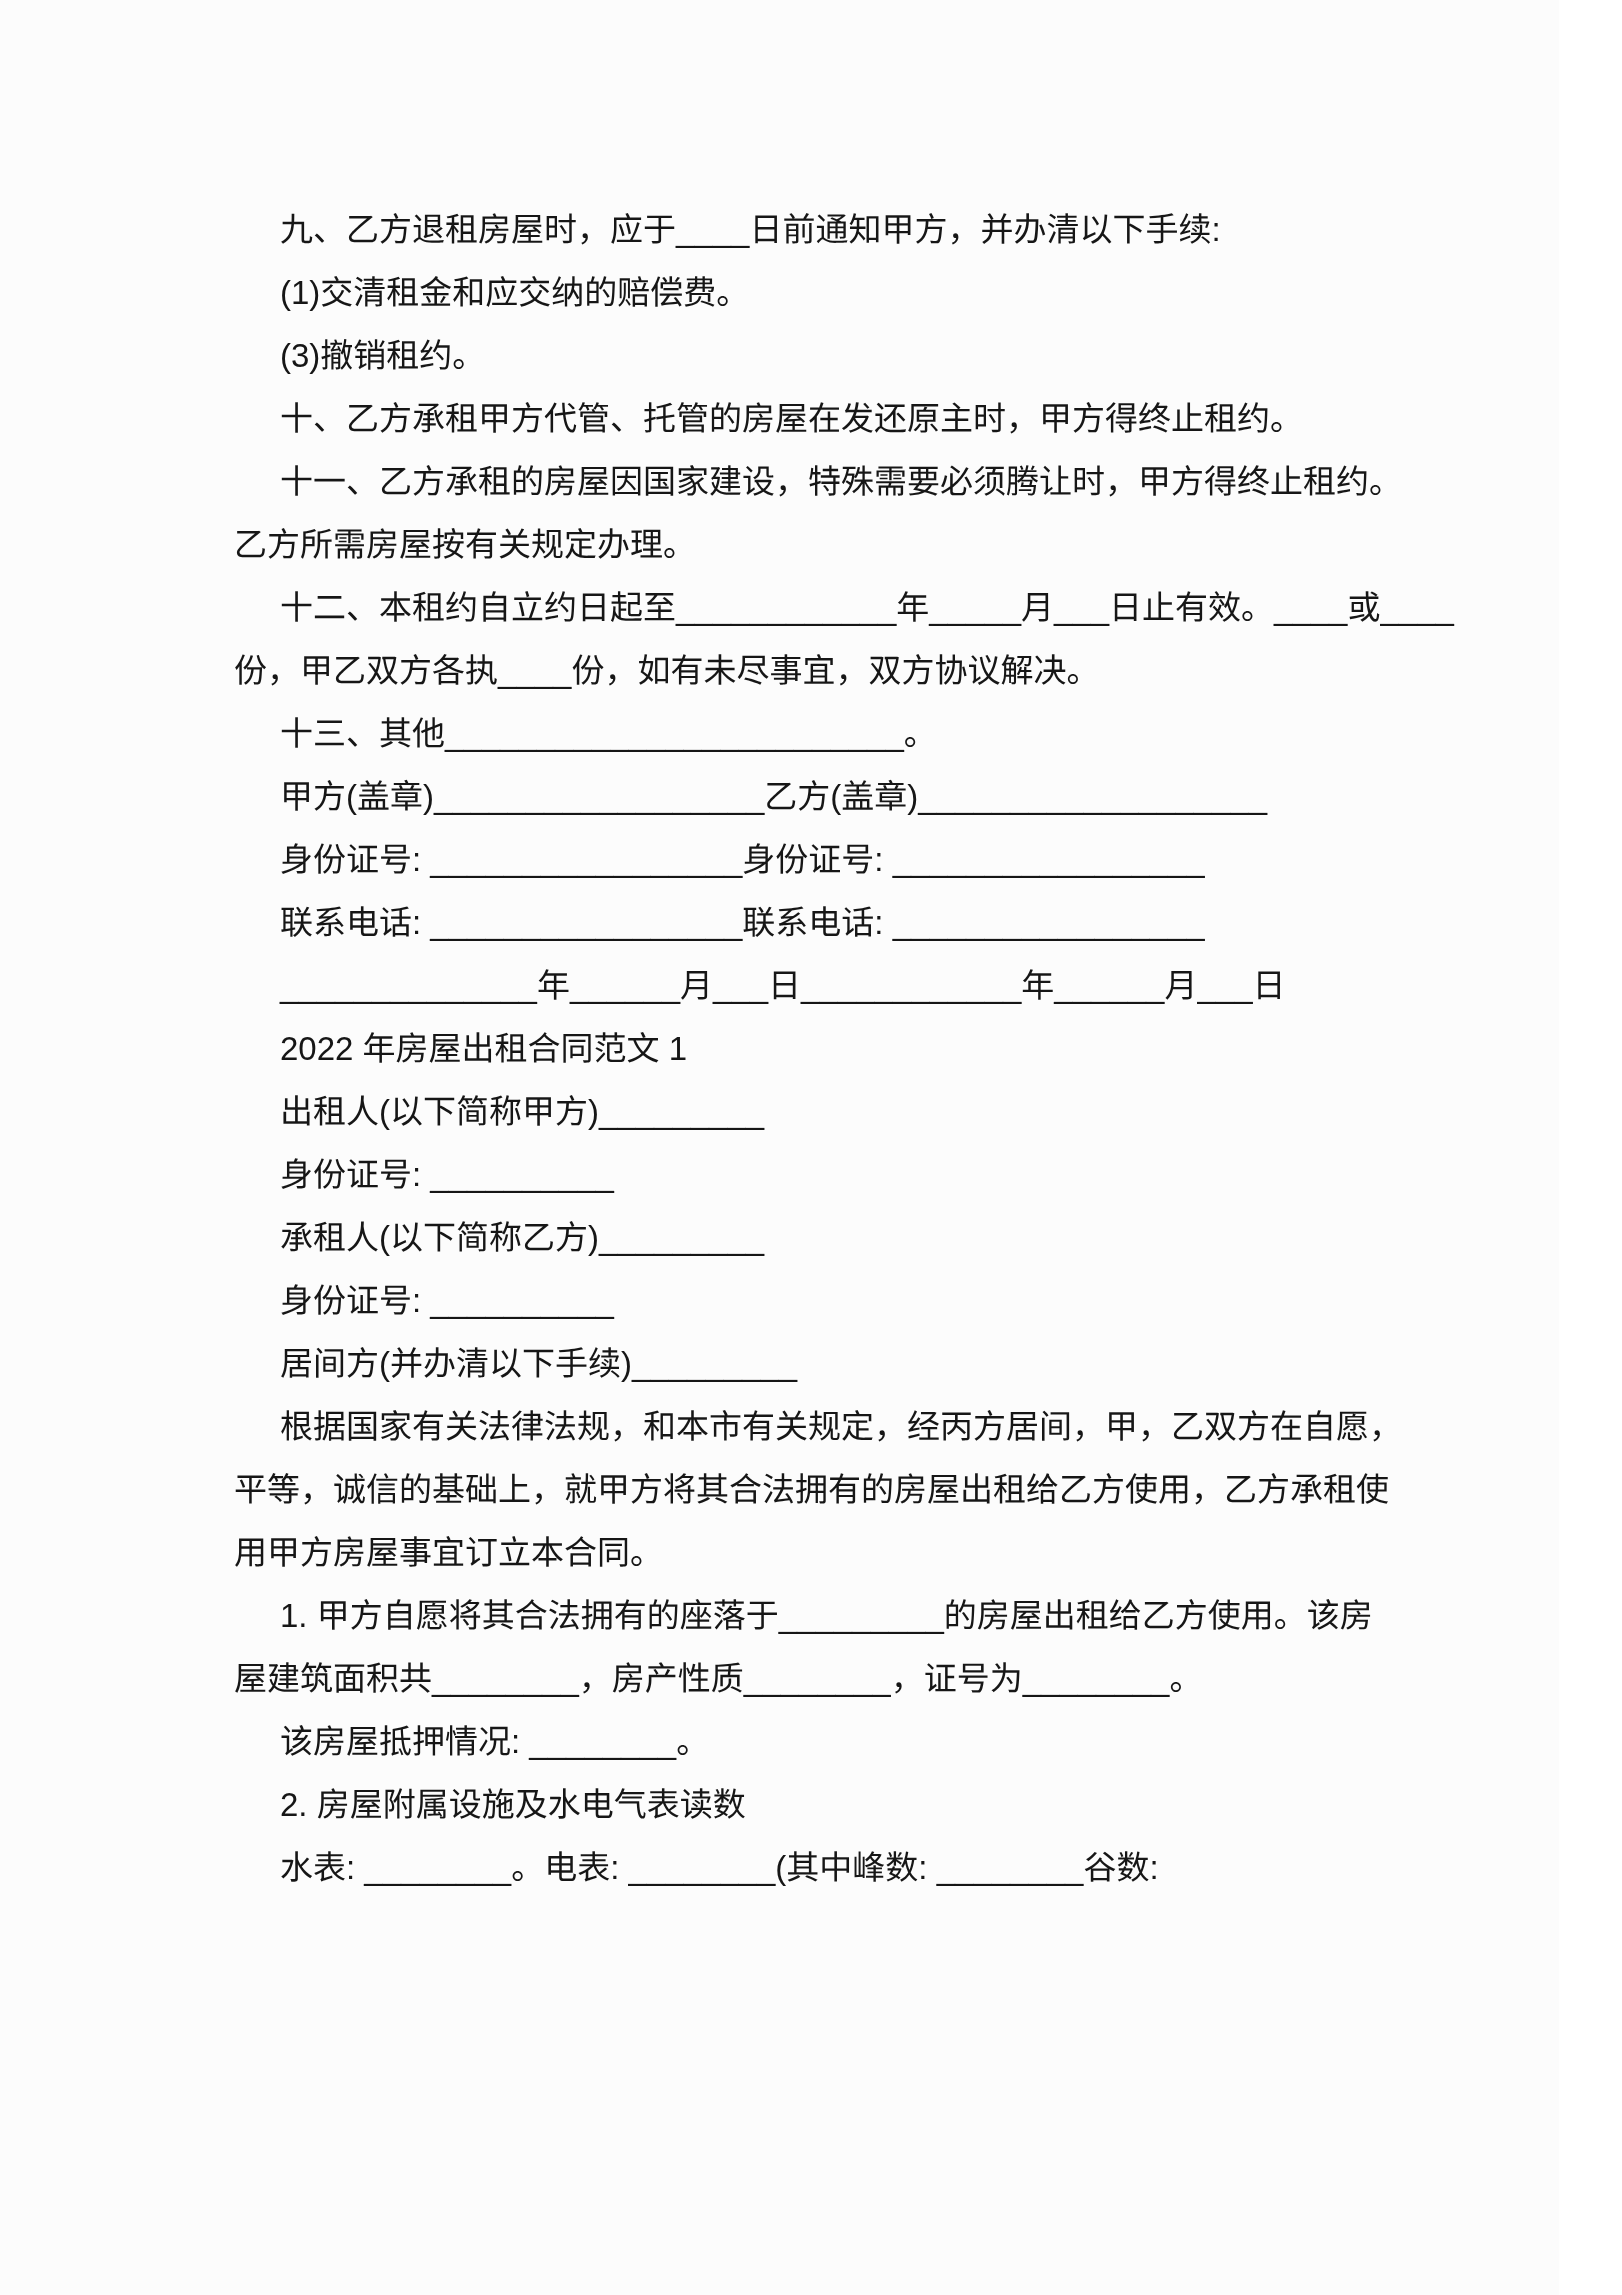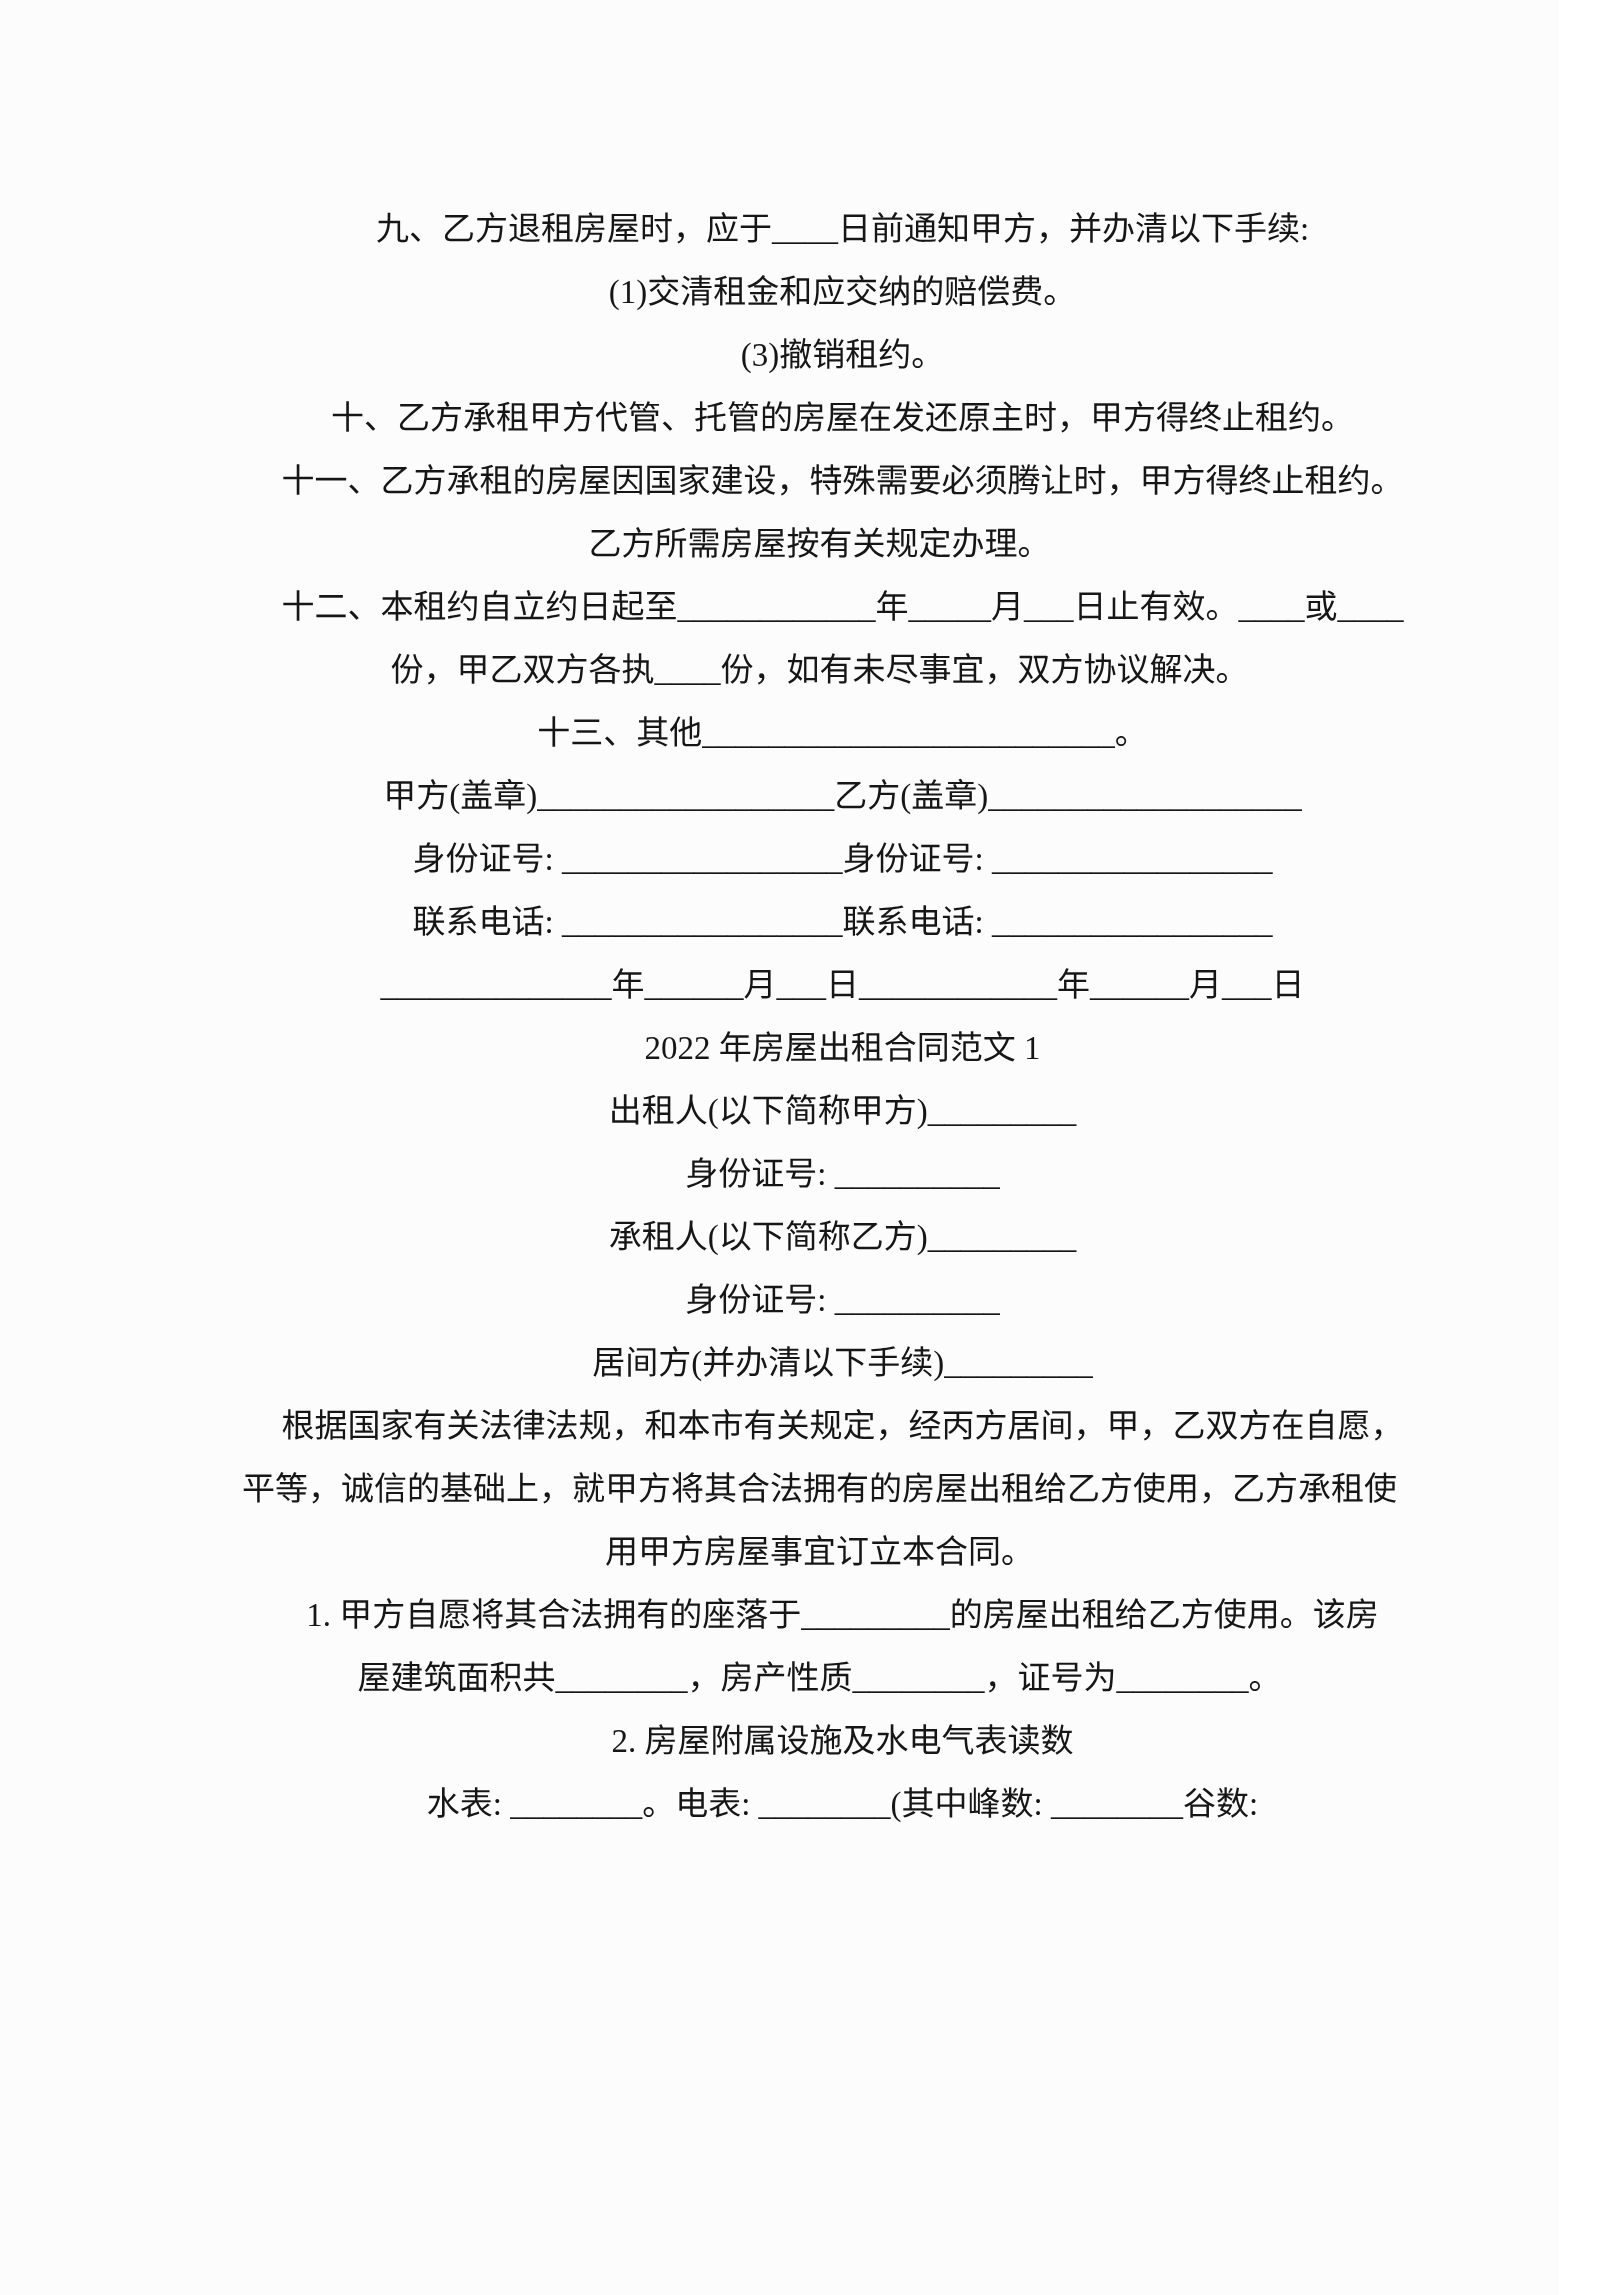--- a/index.html
+++ b/index.html
@@ -7,22 +7,21 @@
     margin: 0;
     padding: 0;
     background: #ffffff;
   }
   .page {
     position: relative;
     width: 1559px;
     height: 2295px;
     background: #fcfcfc;
     overflow: hidden;
-    font-family: Liberation Serif, serif;
-    text-align: center;
+    font-family: Liberation Sans, sans-serif;
   }
   .doc-body {
     position: absolute;
     left: 234px;
     top: 198px;
     width: 1171px;
   }
   .doc-line {
     height: 63px;
     line-height: 63px;
@@ -58,17 +57,18 @@
       <div class="doc-line indent">出租人(以下简称甲方)_________</div>
       <div class="doc-line indent">身份证号: __________</div>
       <div class="doc-line indent">承租人(以下简称乙方)_________</div>
       <div class="doc-line indent">身份证号: __________</div>
       <div class="doc-line indent">居间方(并办清以下手续)_________</div>
       <div class="doc-line indent">根据国家有关法律法规，和本市有关规定，经丙方居间，甲，乙双方在自愿，</div>
       <div class="doc-line">平等，诚信的基础上，就甲方将其合法拥有的房屋出租给乙方使用，乙方承租使</div>
       <div class="doc-line">用甲方房屋事宜订立本合同。</div>
       <div class="doc-line indent">1. 甲方自愿将其合法拥有的座落于_________的房屋出租给乙方使用。该房</div>
       <div class="doc-line">屋建筑面积共________，房产性质________，证号为________。</div>
+      <div class="doc-line indent">该房屋抵押情况: ________。</div>
       <div class="doc-line indent">2. 房屋附属设施及水电气表读数</div>
       <div class="doc-line indent">水表: ________。电表: ________(其中峰数: ________谷数:</div>
     </div>
 </div>
 
 
 </body></html>

